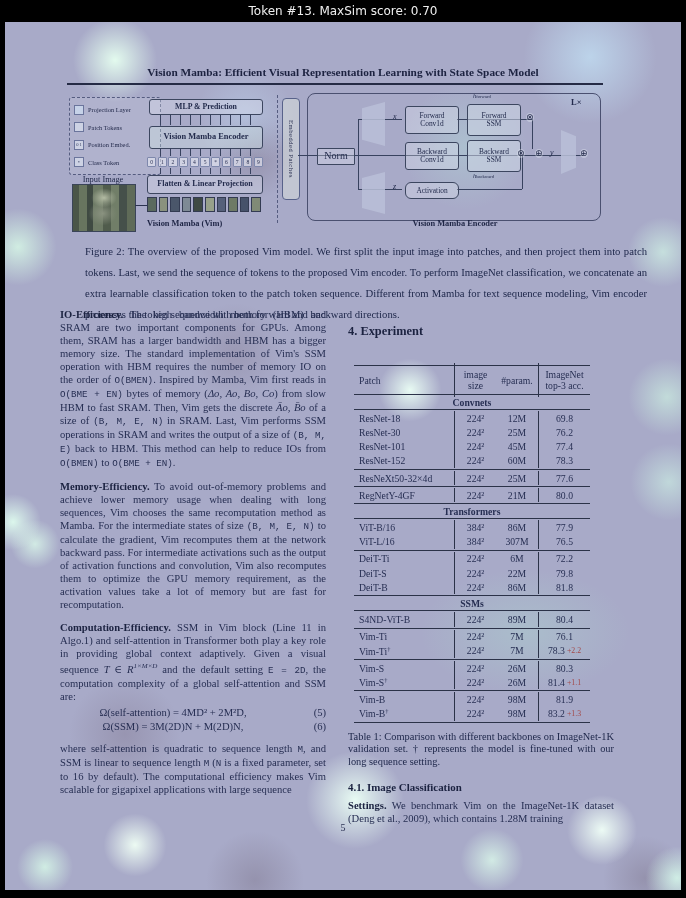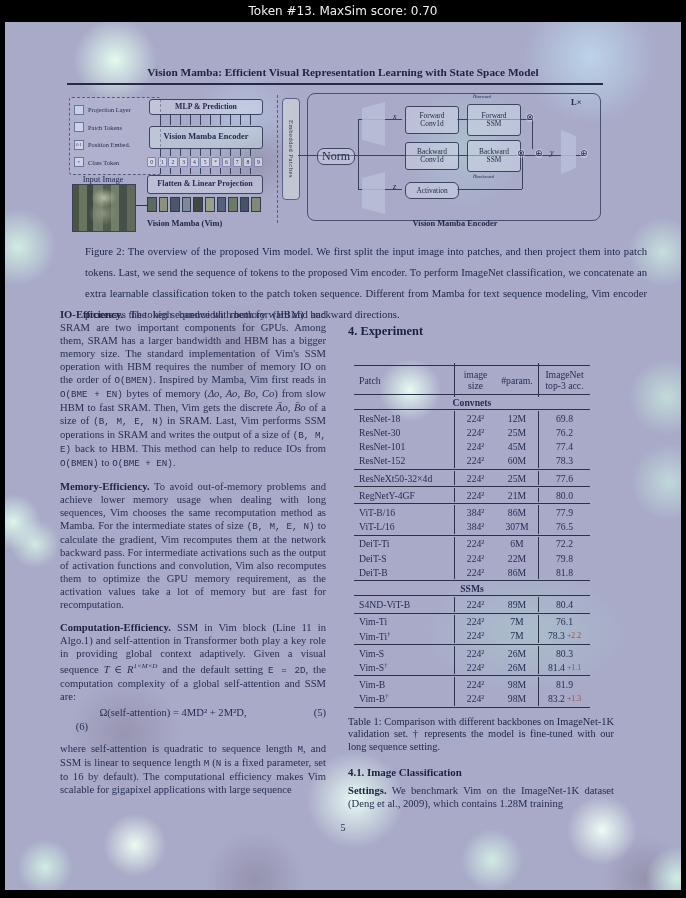--- a/index.html
+++ b/index.html
@@ -68,21 +68,21 @@
   #fig-left-caption{position:absolute;left:142px;top:131px;width:116px;text-align:left;
                     font-weight:bold;font-size:8.4px;color:#1e2545;}
   #fig-divider{position:absolute;left:272px;top:7px;height:128px;width:0;border-left:1.5px dashed #555c80;}
   
   #embedded-pill{position:absolute;left:277px;top:10px;width:16px;height:100px;border:1px solid #58628a;
                  background:rgba(226,232,222,.45);border-radius:4px;display:flex;align-items:center;justify-content:center;}
   #embedded-pill span{writing-mode:vertical-rl;font-size:6.6px;color:#2a3152;letter-spacing:.5px;}
   #encoder-outer{position:absolute;left:302px;top:5px;width:292px;height:126px;border:1.2px solid #4a5070;border-radius:8px;}
   #loop-label{position:absolute;left:566px;top:9px;font-size:8.5px;font-weight:bold;color:#222a4c;}
   .wire{position:absolute;background:#38425f;}
-  #norm-box{left:312px;top:60px;width:36px;height:15px;font-size:12px;border-radius:7px;font-family:Liberation Serif, serif;}
+  #norm-box{left:312px;top:60px;width:36px;height:15px;font-size:10px;border-radius:1px;font-family:Liberation Serif, serif;}
   .trap{position:absolute;background:rgba(186,192,216,.85);}
   #trap-top{left:357px;top:14px;width:23px;height:44px;clip-path:polygon(0 14%,100% 0,100% 100%,0 86%);}
   #trap-bottom{left:357px;top:84px;width:23px;height:42px;clip-path:polygon(0 14%,100% 0,100% 100%,0 86%);}
   #trap-out{left:556px;top:42px;width:15px;height:44px;clip-path:polygon(0 0,100% 14%,100% 86%,0 100%);}
   .mathlab{position:absolute;font-style:italic;font-size:8px;color:#222a4c;}
   #fwd-conv{left:400px;top:18px;width:52px;height:26px;font-size:7.4px;}
   #fwd-ssm{left:462px;top:16px;width:52px;height:30px;font-size:7.4px;background:rgba(205,215,230,.55);}
   #bwd-conv{left:400px;top:54px;width:52px;height:26px;font-size:7.4px;}
   #bwd-ssm{left:462px;top:52px;width:52px;height:30px;font-size:7.4px;background:rgba(205,215,230,.55);}
   #act-box{left:400px;top:94px;width:52px;height:15px;font-size:7.4px;border-radius:6px;}
@@ -246,20 +246,21 @@
     <div class="col" id="left-col">
       <p class="body-par"><span class="seg-b">IO-Efficiency.</span><span class="seg-r"> The high bandwidth memory (HBM) and SRAM are two important components for GPUs. Among them, SRAM has a larger bandwidth and HBM has a bigger memory size. The standard implementation of Vim's SSM operation with HBM requires the number of memory IO on the order of </span><span class="seg-m">O(BMEN)</span><span class="seg-r">. Inspired by Mamba, Vim first reads in </span><span class="seg-m">O(BME + EN)</span><span class="seg-r"> bytes of memory (</span><span class="seg-i">Δo, Ao, Bo, Co</span><span class="seg-r">) from slow HBM to fast SRAM. Then, Vim gets the discrete </span><span class="seg-i">Āo, B̄o</span><span class="seg-r"> of a size of </span><span class="seg-m">(B, M, E, N)</span><span class="seg-r"> in SRAM. Last, Vim performs SSM operations in SRAM and writes the output of a size of </span><span class="seg-m">(B, M, E)</span><span class="seg-r"> back to HBM. This method can help to reduce IOs from </span><span class="seg-m">O(BMEN)</span><span class="seg-r"> to </span><span class="seg-m">O(BME + EN)</span><span class="seg-r">.</span></p>
       <p class="body-par"><span class="seg-b">Memory-Efficiency.</span><span class="seg-r"> To avoid out-of-memory problems and achieve lower memory usage when dealing with long sequences, Vim chooses the same recomputation method as Mamba. For the intermediate states of size </span><span class="seg-m">(B, M, E, N)</span><span class="seg-r"> to calculate the gradient, Vim recomputes them at the network backward pass. For intermediate activations such as the output of activation functions and convolution, Vim also recomputes them to optimize the GPU memory requirement, as the activation values take a lot of memory but are fast for recomputation.</span></p>
       <p class="body-par" style="margin-bottom:2px;"><span class="seg-b">Computation-Efficiency.</span><span class="seg-r"> SSM in Vim block (Line 11 in Algo.1) and self-attention in Transformer both play a key role in providing global context adaptively. Given a visual sequence </span><span class="seg-i">T ∈ R</span><span class="seg-sup">1×M×D</span><span class="seg-r"> and the default setting </span><span class="seg-m">E = 2D</span><span class="seg-r">, the computation complexity of a global self-attention and SSM are:</span></p>
       <div id="eq-block">
         <div class="eq-row">
           <span class="eq-body">Ω(self-attention) = 4MD² + 2M²D,</span>
           <span class="eq-num">(5)</span>
         </div>
         <div class="eq-row">
+          <span class="eq-body">Ω(SSM) = 3M(2D)N + M(2D)N,</span>
           <span class="eq-num">(6)</span>
         </div>
       </div>
       <p class="body-par"><span class="seg-r">where self-attention is quadratic to sequence length </span><span class="seg-m">M</span><span class="seg-r">, and SSM is linear to sequence length </span><span class="seg-m">M</span><span class="seg-r"> (</span><span class="seg-m">N</span><span class="seg-r"> is a fixed parameter, set to 16 by default). The computational efficiency makes Vim scalable for gigapixel applications with large sequence</span></p>
     </div>
 
     <div class="col" id="right-col">
       <div class="section-h">4. Experiment</div>
 
       <div id="tbl">
@@ -308,20 +309,21 @@
               </div>
             </div>
             <div class="t-block">
               <div class="t-grid t-row">
                 <div>RegNetY-4GF</div>
                 <div class="t-sep">224²</div>
                 <div>21M</div>
                 <div class="t-sep">80.0</div>
               </div>
             </div>
+            <div class="t-group-name">Transformers</div>
             <div class="t-block">
               <div class="t-grid t-row">
                 <div>ViT-B/16</div>
                 <div class="t-sep">384²</div>
                 <div>86M</div>
                 <div class="t-sep">77.9</div>
               </div>
               <div class="t-grid t-row">
                 <div>ViT-L/16</div>
                 <div class="t-sep">384²</div>

